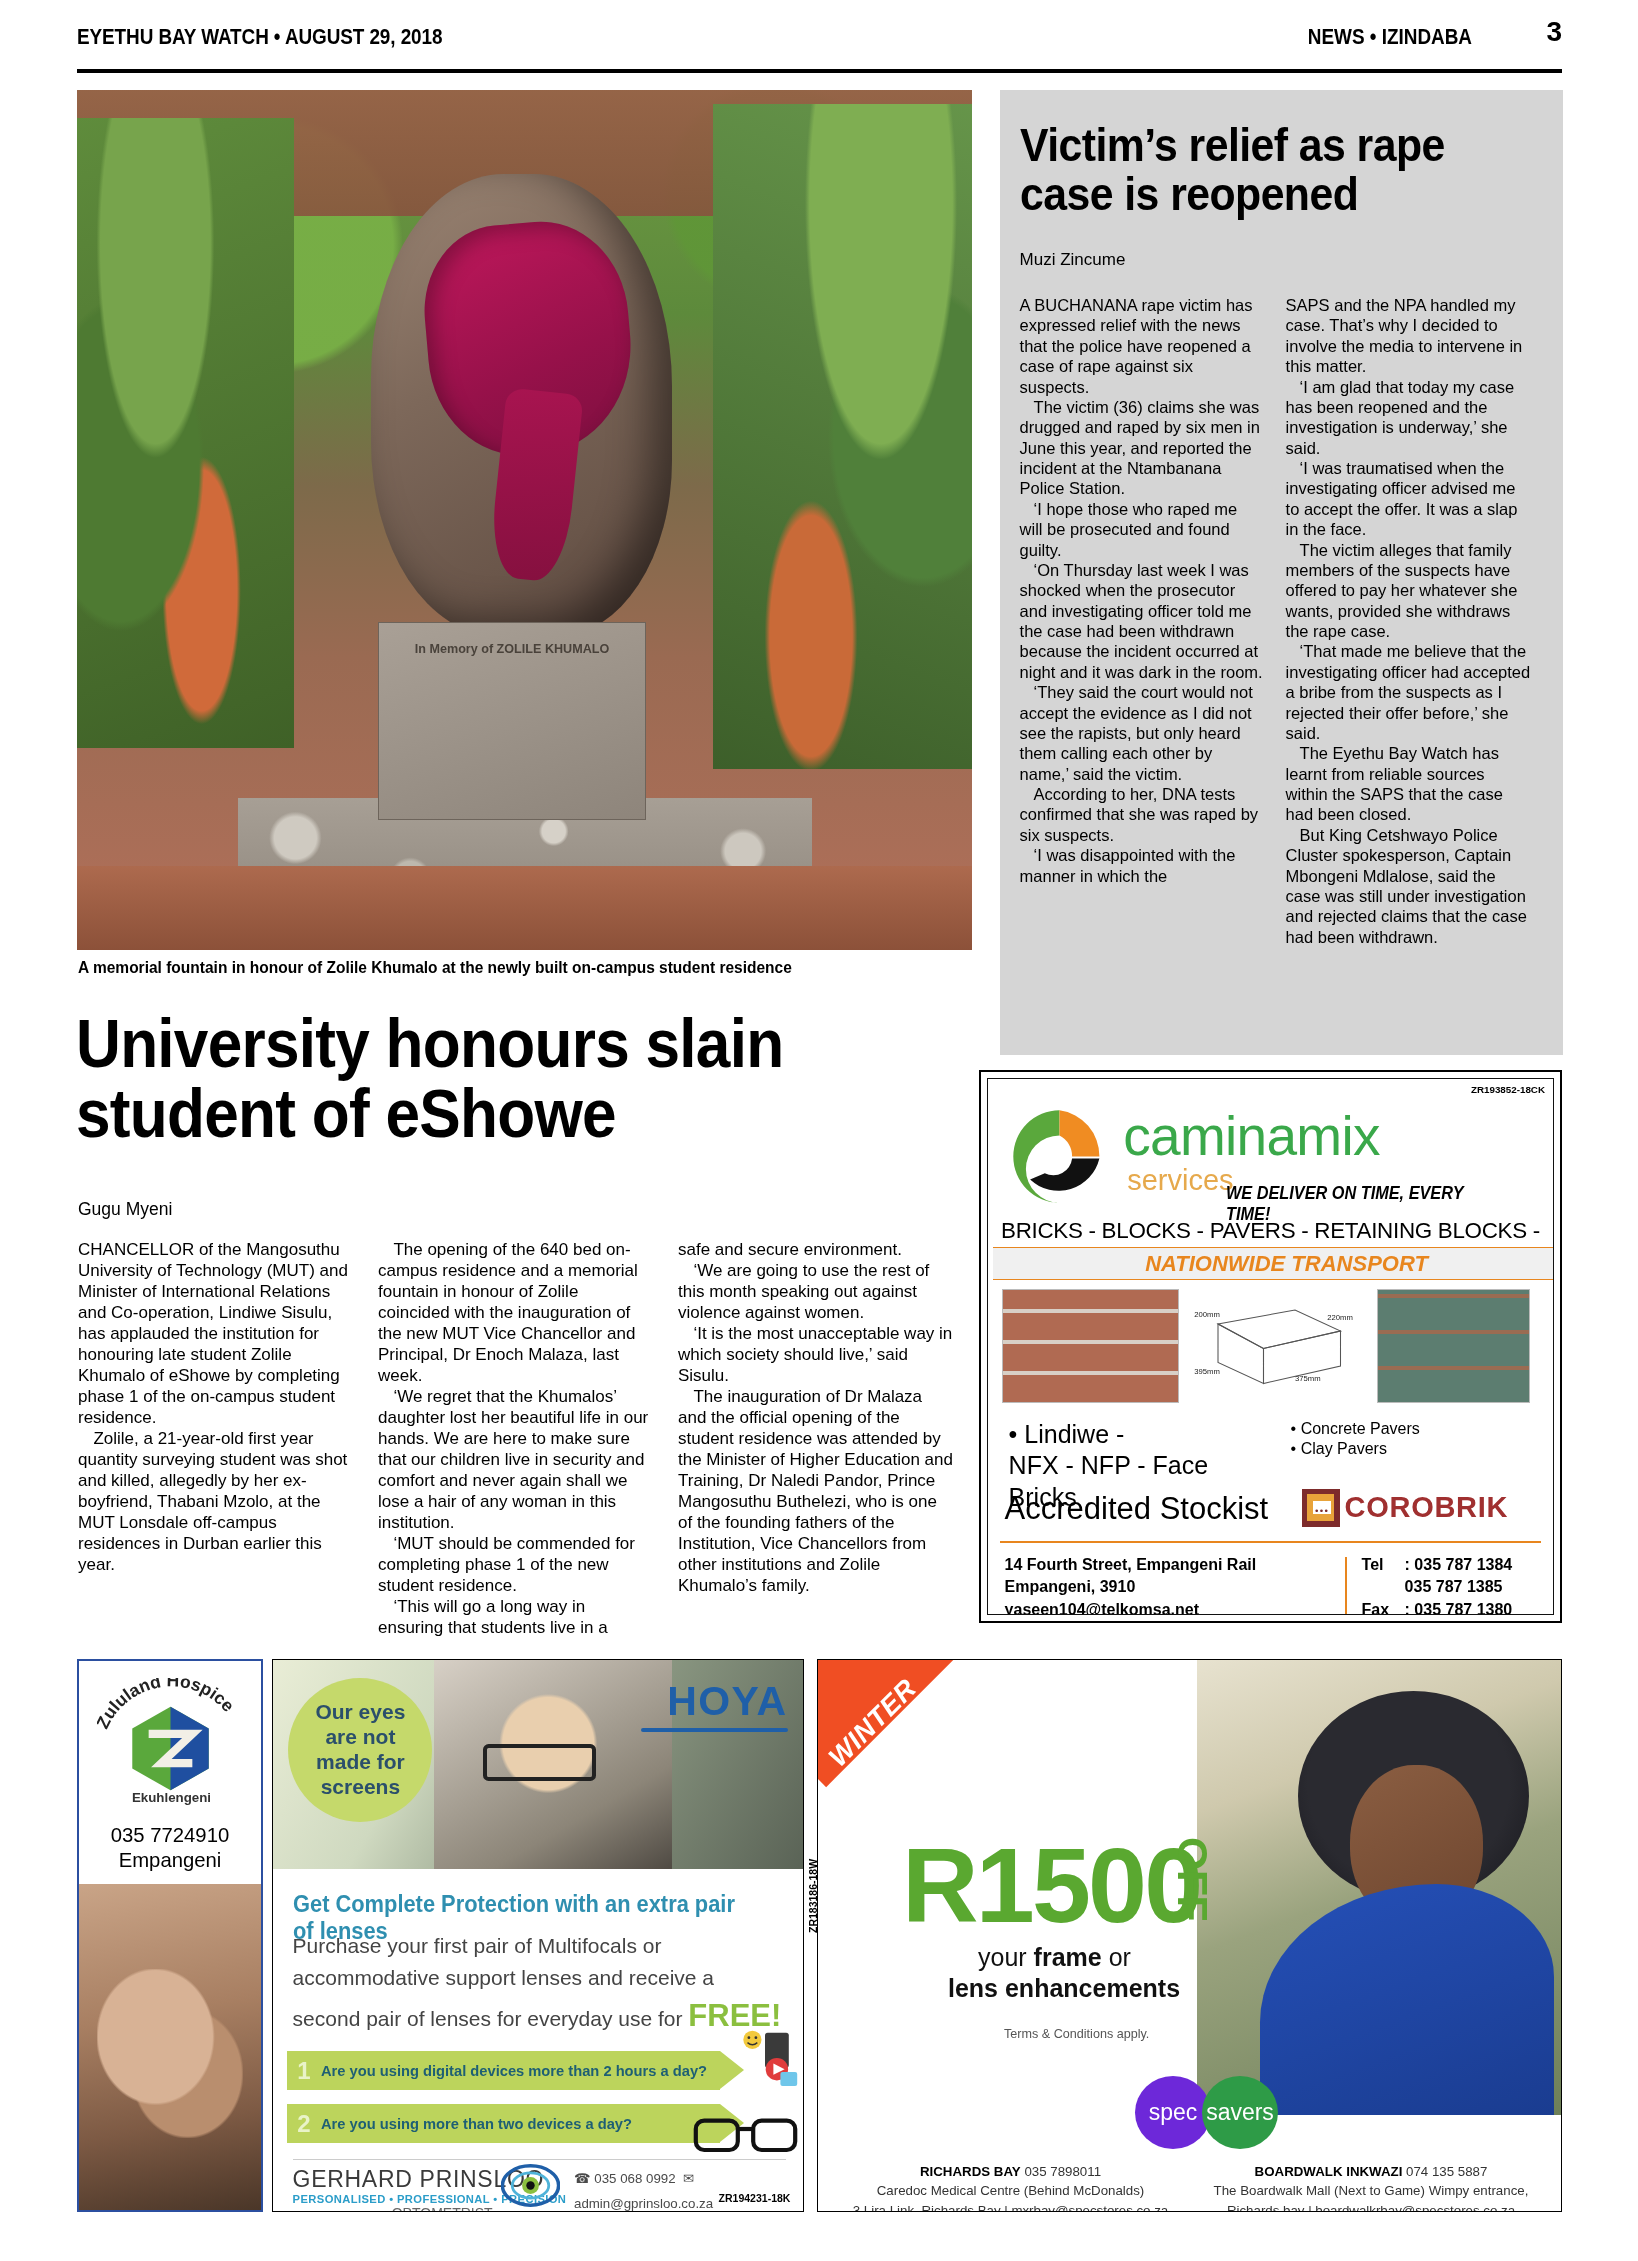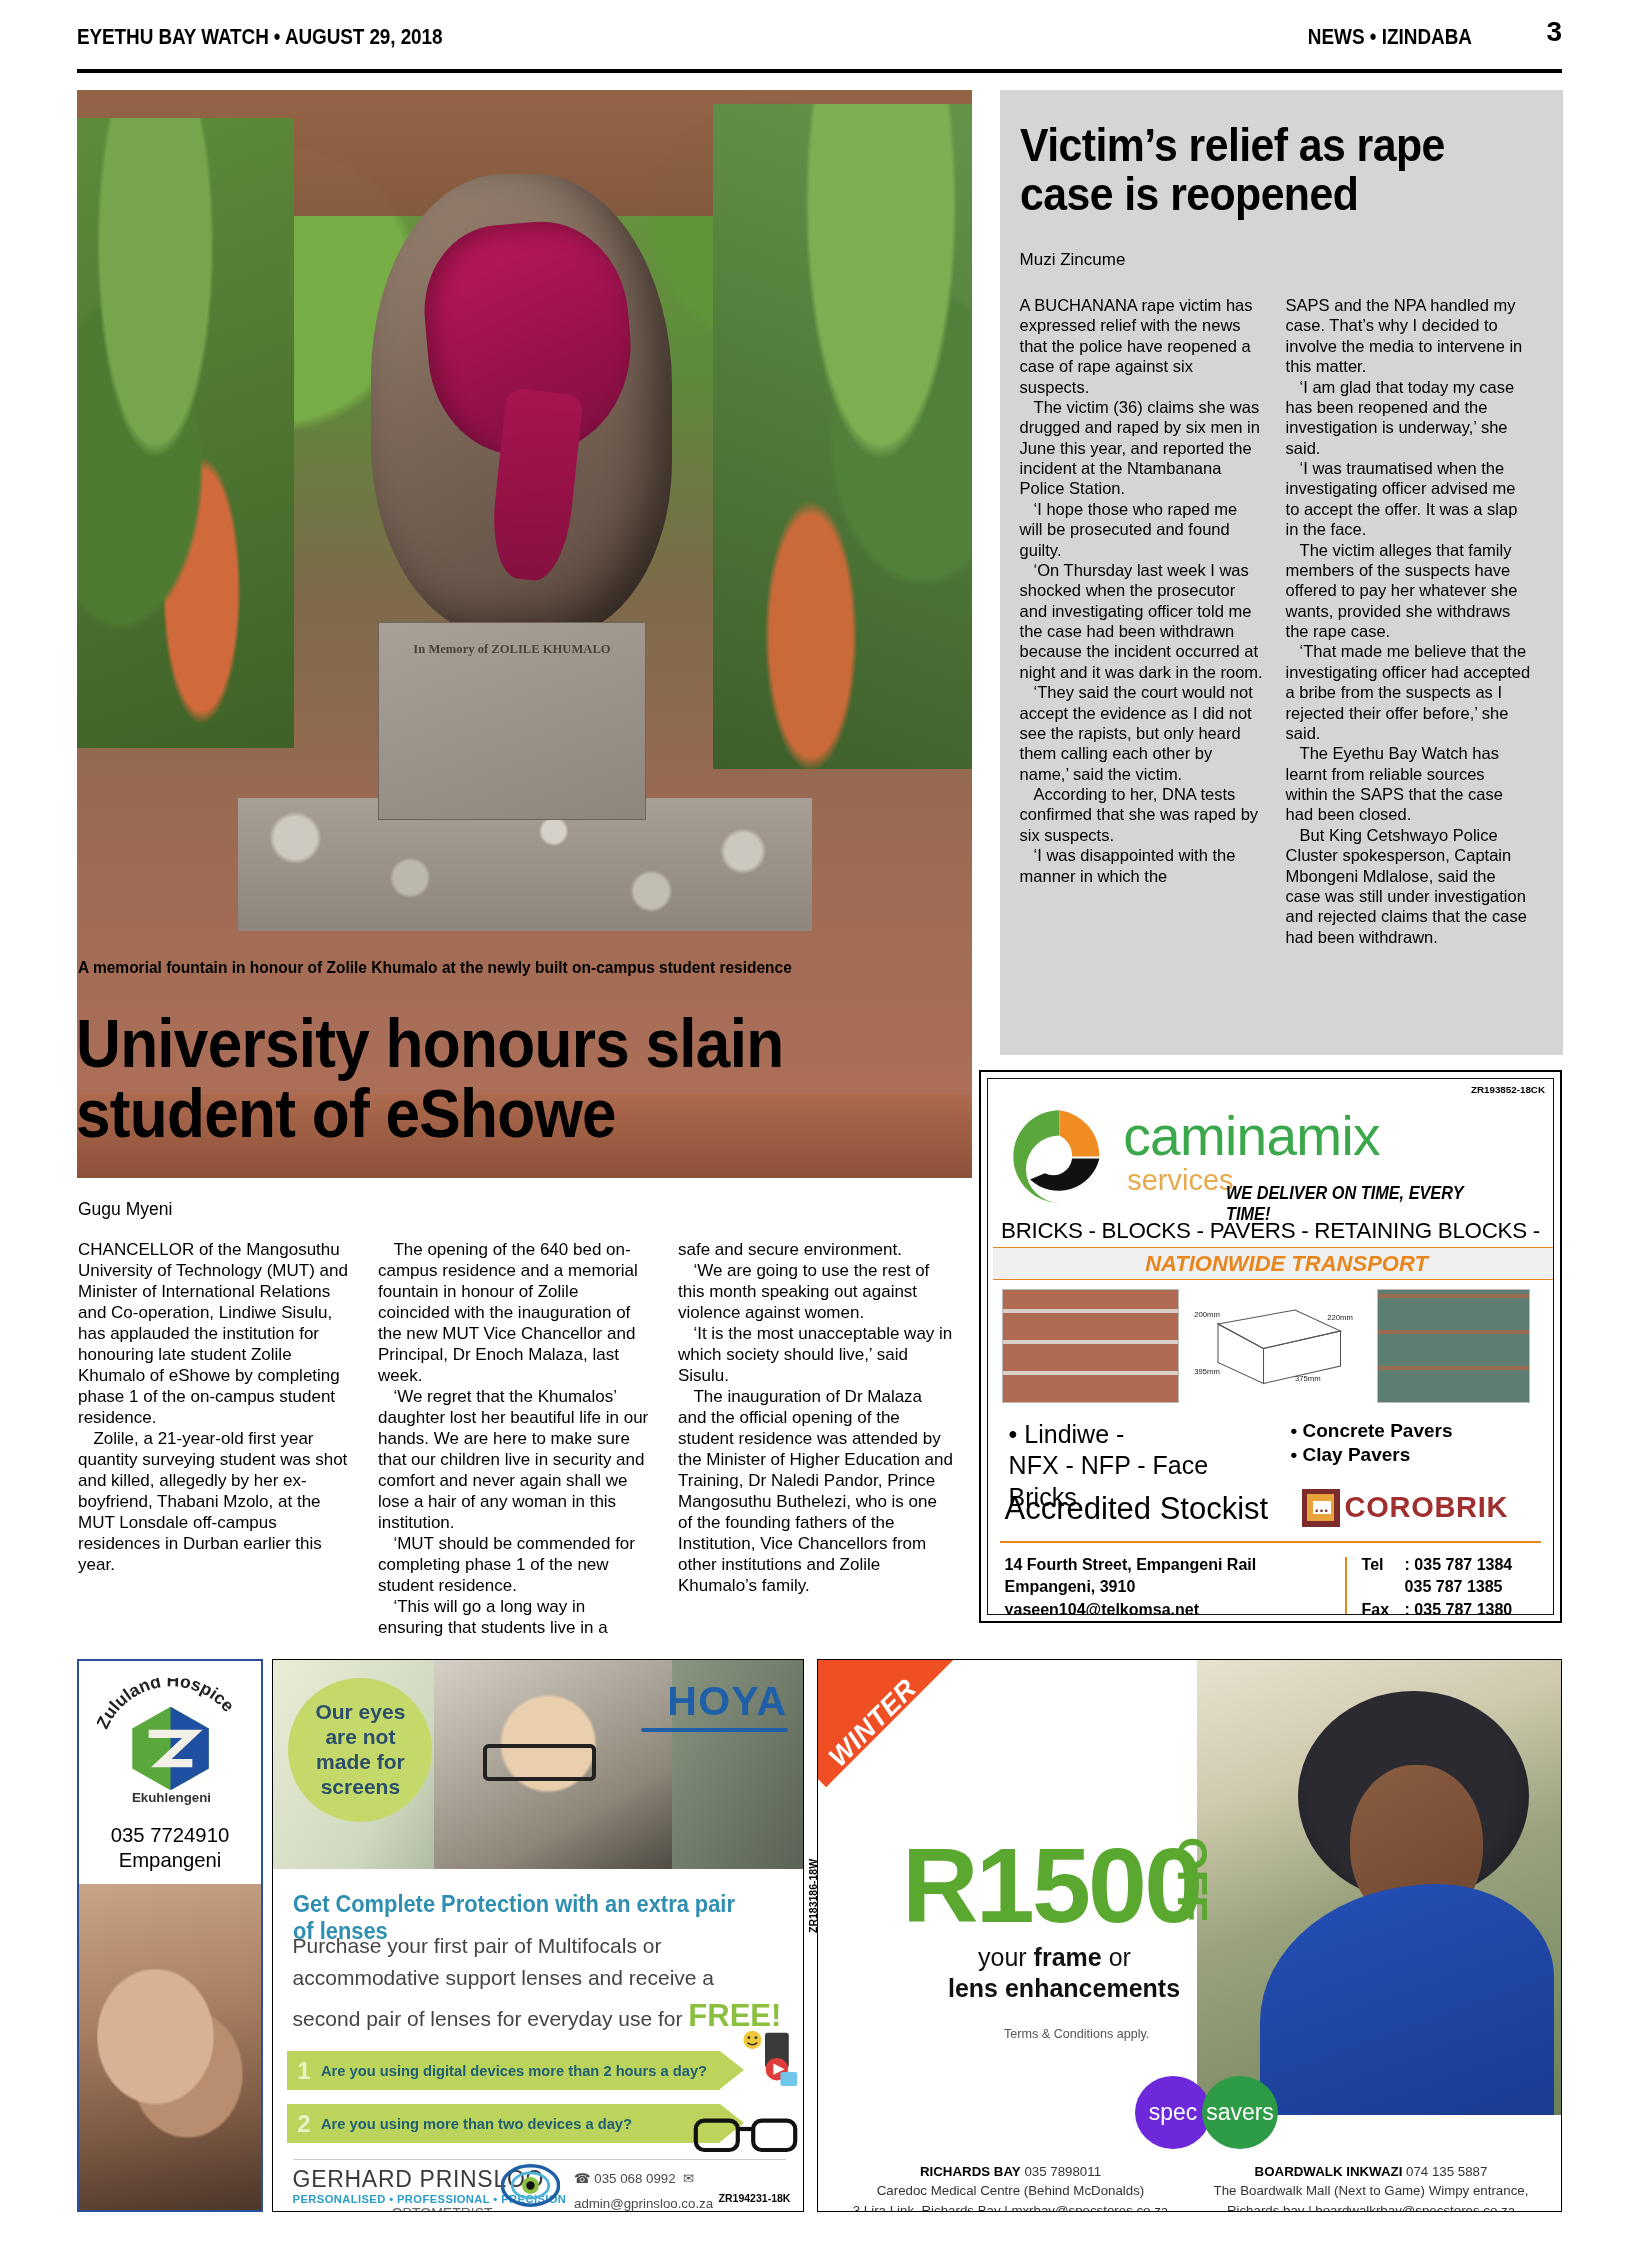--- a/index.html
+++ b/index.html
@@ -13,27 +13,26 @@
   .masthead{position:absolute;left:77px;top:24px;width:1485px;height:43px;}
   .mast-left{position:absolute;left:0;top:0;font-size:22px;font-weight:bold;
     letter-spacing:-0.1px;color:#000;transform:scaleX(0.86);transform-origin:left center;}
   .mast-right{position:absolute;right:90px;top:0;font-size:22px;font-weight:bold;
     color:#000;transform:scaleX(0.86);transform-origin:right center;}
   .mast-pagenum{position:absolute;right:0;top:-8.4px;font-size:28px;font-weight:bold;color:#000;}
   .mast-rule{position:absolute;left:77px;top:69px;width:1485px;height:3.5px;background:#000;}
 
   
   .photo{
-    position:absolute;left:77px;top:90px;width:895px;height:1088px;
+    position:absolute;left:77px;top:90px;width:895px;height:860px;
     background:
       radial-gradient(circle at 22% 18%, rgba(120,175,70,.95) 0 12%, rgba(0,0,0,0) 13%),
       radial-gradient(circle at 78% 12%, rgba(95,150,55,.9) 0 10%, rgba(0,0,0,0) 11%),
       linear-gradient(180deg,#6f9a44 0%,#5d8a3b 26%,#7d6a4a 46%,#9a6a52 66%,#b2705a 100%);
     overflow:hidden;
-    font-family:Liberation Serif, serif;
   }
   .ph-wall{position:absolute;left:0;top:0;width:100%;height:126px;
     background:linear-gradient(180deg,#9c5b48,#8a4f3e);opacity:.85;}
   .ph-foliage-l{position:absolute;left:-14px;top:28px;width:231px;height:630px;
     background:
       radial-gradient(ellipse at 40% 20%,#77a44c 0 28%,rgba(0,0,0,0) 30%),
       radial-gradient(ellipse at 25% 55%,#4e7a32 0 32%,rgba(0,0,0,0) 34%),
       radial-gradient(ellipse at 60% 75%,#d06a3a 0 18%,rgba(0,0,0,0) 20%),
       linear-gradient(160deg,#5f8c3c,#3f6127);}
   .ph-foliage-r{position:absolute;right:-21px;top:14px;width:280px;height:665px;
@@ -125,21 +124,21 @@
       repeating-linear-gradient(90deg,#b06a52 0 84px,#d8cfc6 84px 88px);
     border:0.7px solid #bbb;}
   .cam-diag{position:absolute;left:188px;top:0;width:175px;height:112px;background:#fff;}
   .cam-diag svg{width:100%;height:100%;}
   .cam-paver{position:absolute;left:375px;top:0;width:151px;height:112px;
     background:
       repeating-linear-gradient(0deg,#5c7d70 0 32px,#9a6c52 32px 36px),
       repeating-linear-gradient(90deg,#5c7d70 0 43px,#9a6c52 43px 48px);
     border:0.7px solid #bbb;}
   .cam-bul-l{position:absolute;left:21px;top:340px;width:252px;font-size:25px;color:#000;line-height:1.26;}
-  .cam-bul-r{position:absolute;left:303px;top:340px;width:238px;font-size:19px;color:#000;line-height:1.26;font-weight:bold;}
+  .cam-bul-r{position:absolute;left:303px;top:340px;width:238px;font-size:16px;color:#000;line-height:1.26;}
   .cam-acc{position:absolute;left:17px;top:412px;font-size:31px;color:#000;}
   .cam-corobrik{position:absolute;left:314px;top:410px;width:224px;height:39px;}
   .cam-cb-sq{position:absolute;left:0;top:0;width:38px;height:38px;background:#7d2b2b;}
   .cam-cb-in{position:absolute;left:5.6px;top:5.6px;width:27px;height:27px;background:#e8a33a;}
   .cam-cb-in2{position:absolute;left:11.2px;top:12.6px;width:18px;height:12.6px;background:#fff;}
   .cam-cb-dots{position:absolute;left:13.3px;top:16px;font-size:9.8px;color:#7d2b2b;letter-spacing:1.4px;}
   .cam-cb-txt{position:absolute;left:43px;top:2.8px;font-size:29px;font-weight:bold;color:#a03030;letter-spacing:0.7px;}
   .cam-rule{position:absolute;left:12.6px;top:462px;width:calc(100% - 25px);height:2.1px;background:#e8861e;}
   .cam-contact{position:absolute;left:17px;top:475px;width:329px;font-size:16px;font-weight:bold;
     line-height:1.42;color:#000;}

